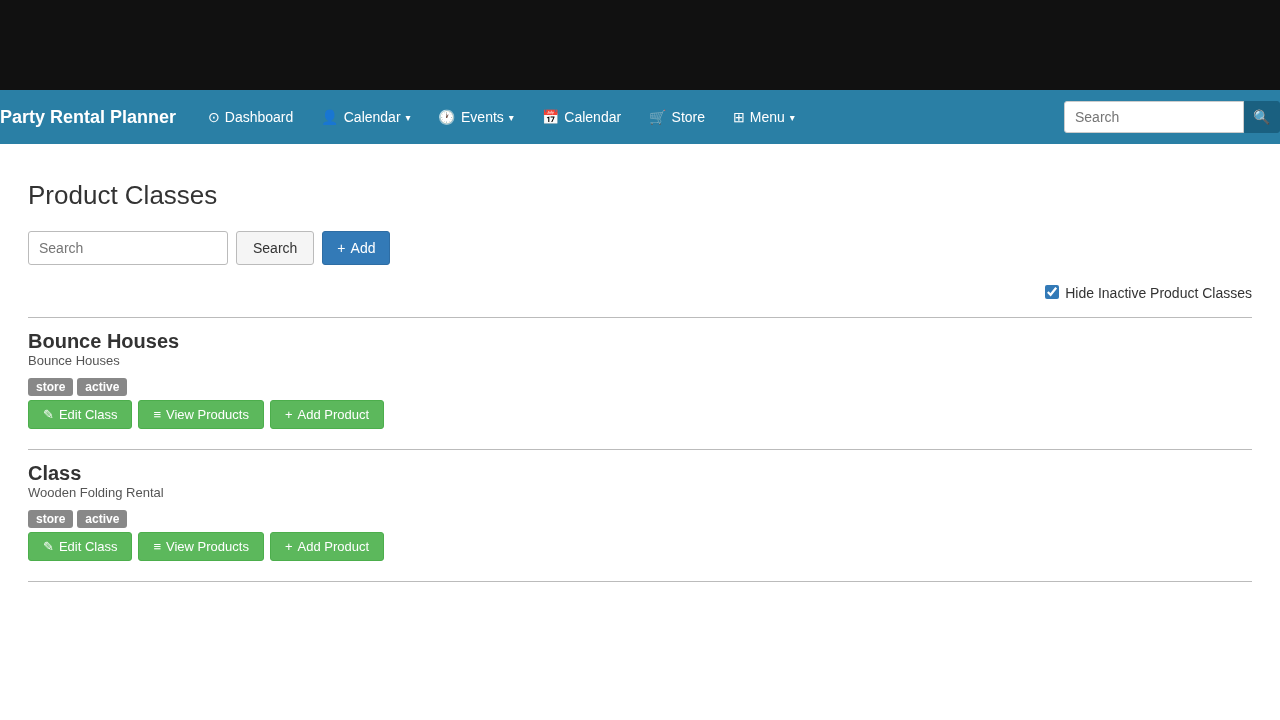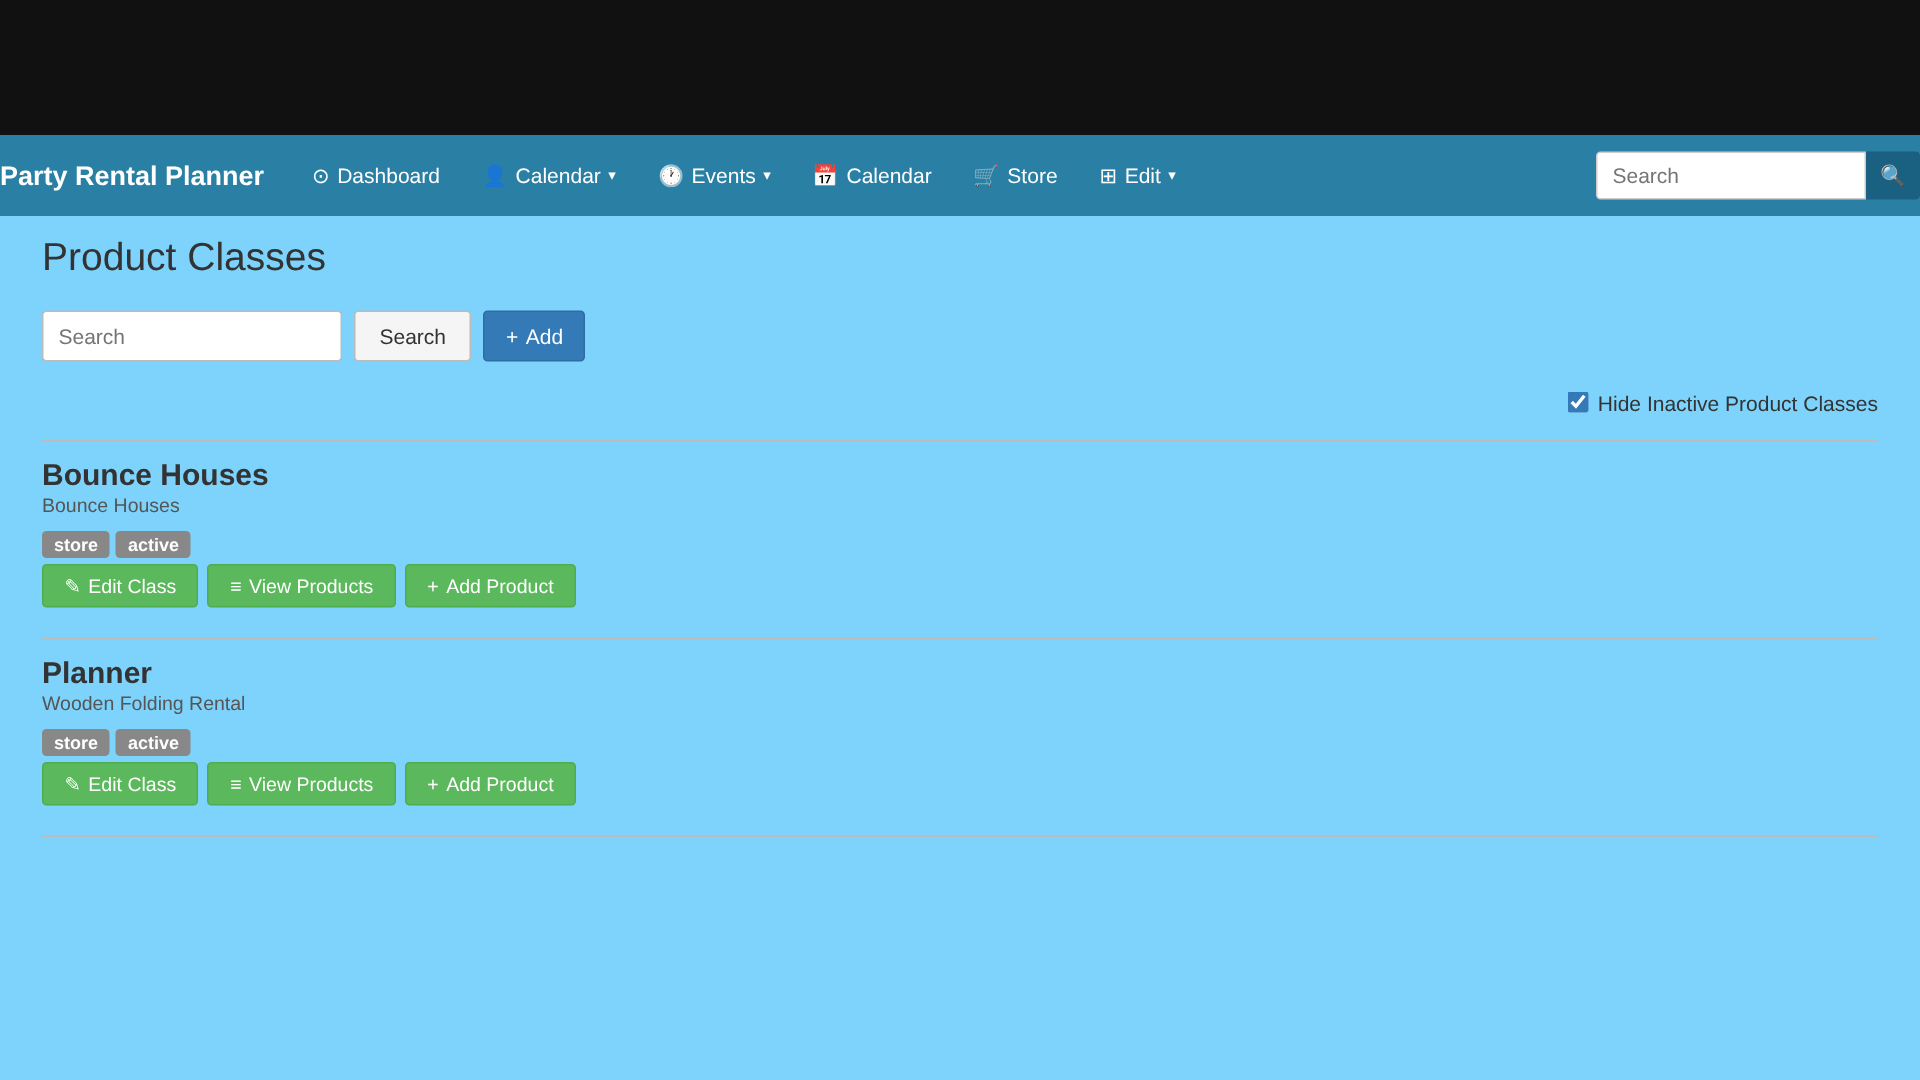--- a/index.html
+++ b/index.html
@@ -80,23 +80,23 @@
       color: #fff;
       cursor: pointer;
       display: flex;
       align-items: center;
       justify-content: center;
       font-size: 14px;
     }
 
     
     .main-content {
-      background: #7dd3fc;
+      background: #ffffff;
       min-height: 576px;
-      padding: 12px 28px;
+      padding: 36px 28px;
     }
 
     .page-title {
       font-size: 26px;
       font-weight: normal;
       color: #333;
       margin-bottom: 20px;
     }
 
     
@@ -276,21 +276,21 @@
     <div class="nav-item">
       <span class="nav-icon">📅</span>
       <span>Calendar</span>
     </div>
     <div class="nav-item">
       <span class="nav-icon">🛒</span>
       <span>Store</span>
     </div>
     <div class="nav-item">
       <span class="nav-icon">⊞</span>
-      <span>Edit</span>
+      <span>Menu</span>
       <span class="caret">▾</span>
     </div>
   </div>
   <div class="navbar-search">
     <input type="text" placeholder="Search" style="">
     <button>🔍</button>
   </div>
 </nav>
 
 <div class="main-content">
@@ -336,21 +336,21 @@
         <span>+</span>
         <span>Add Product</span>
       </button>
     </div>
   </div>
 
   <hr class="divider">
   <div class="product-class-card">
     <div class="product-class-header">
       <div>
-        <div class="product-class-name">Planner</div>
+        <div class="product-class-name">Class</div>
         <div class="product-class-desc">Wooden Folding Rental</div>
       </div>
       <div class="badge-group">
         <span class="badge badge-store">store</span>
         <span class="badge badge-active">active</span>
       </div>
     </div>
     <div class="action-buttons">
       <button class="btn-edit">
         <span>✎</span>

